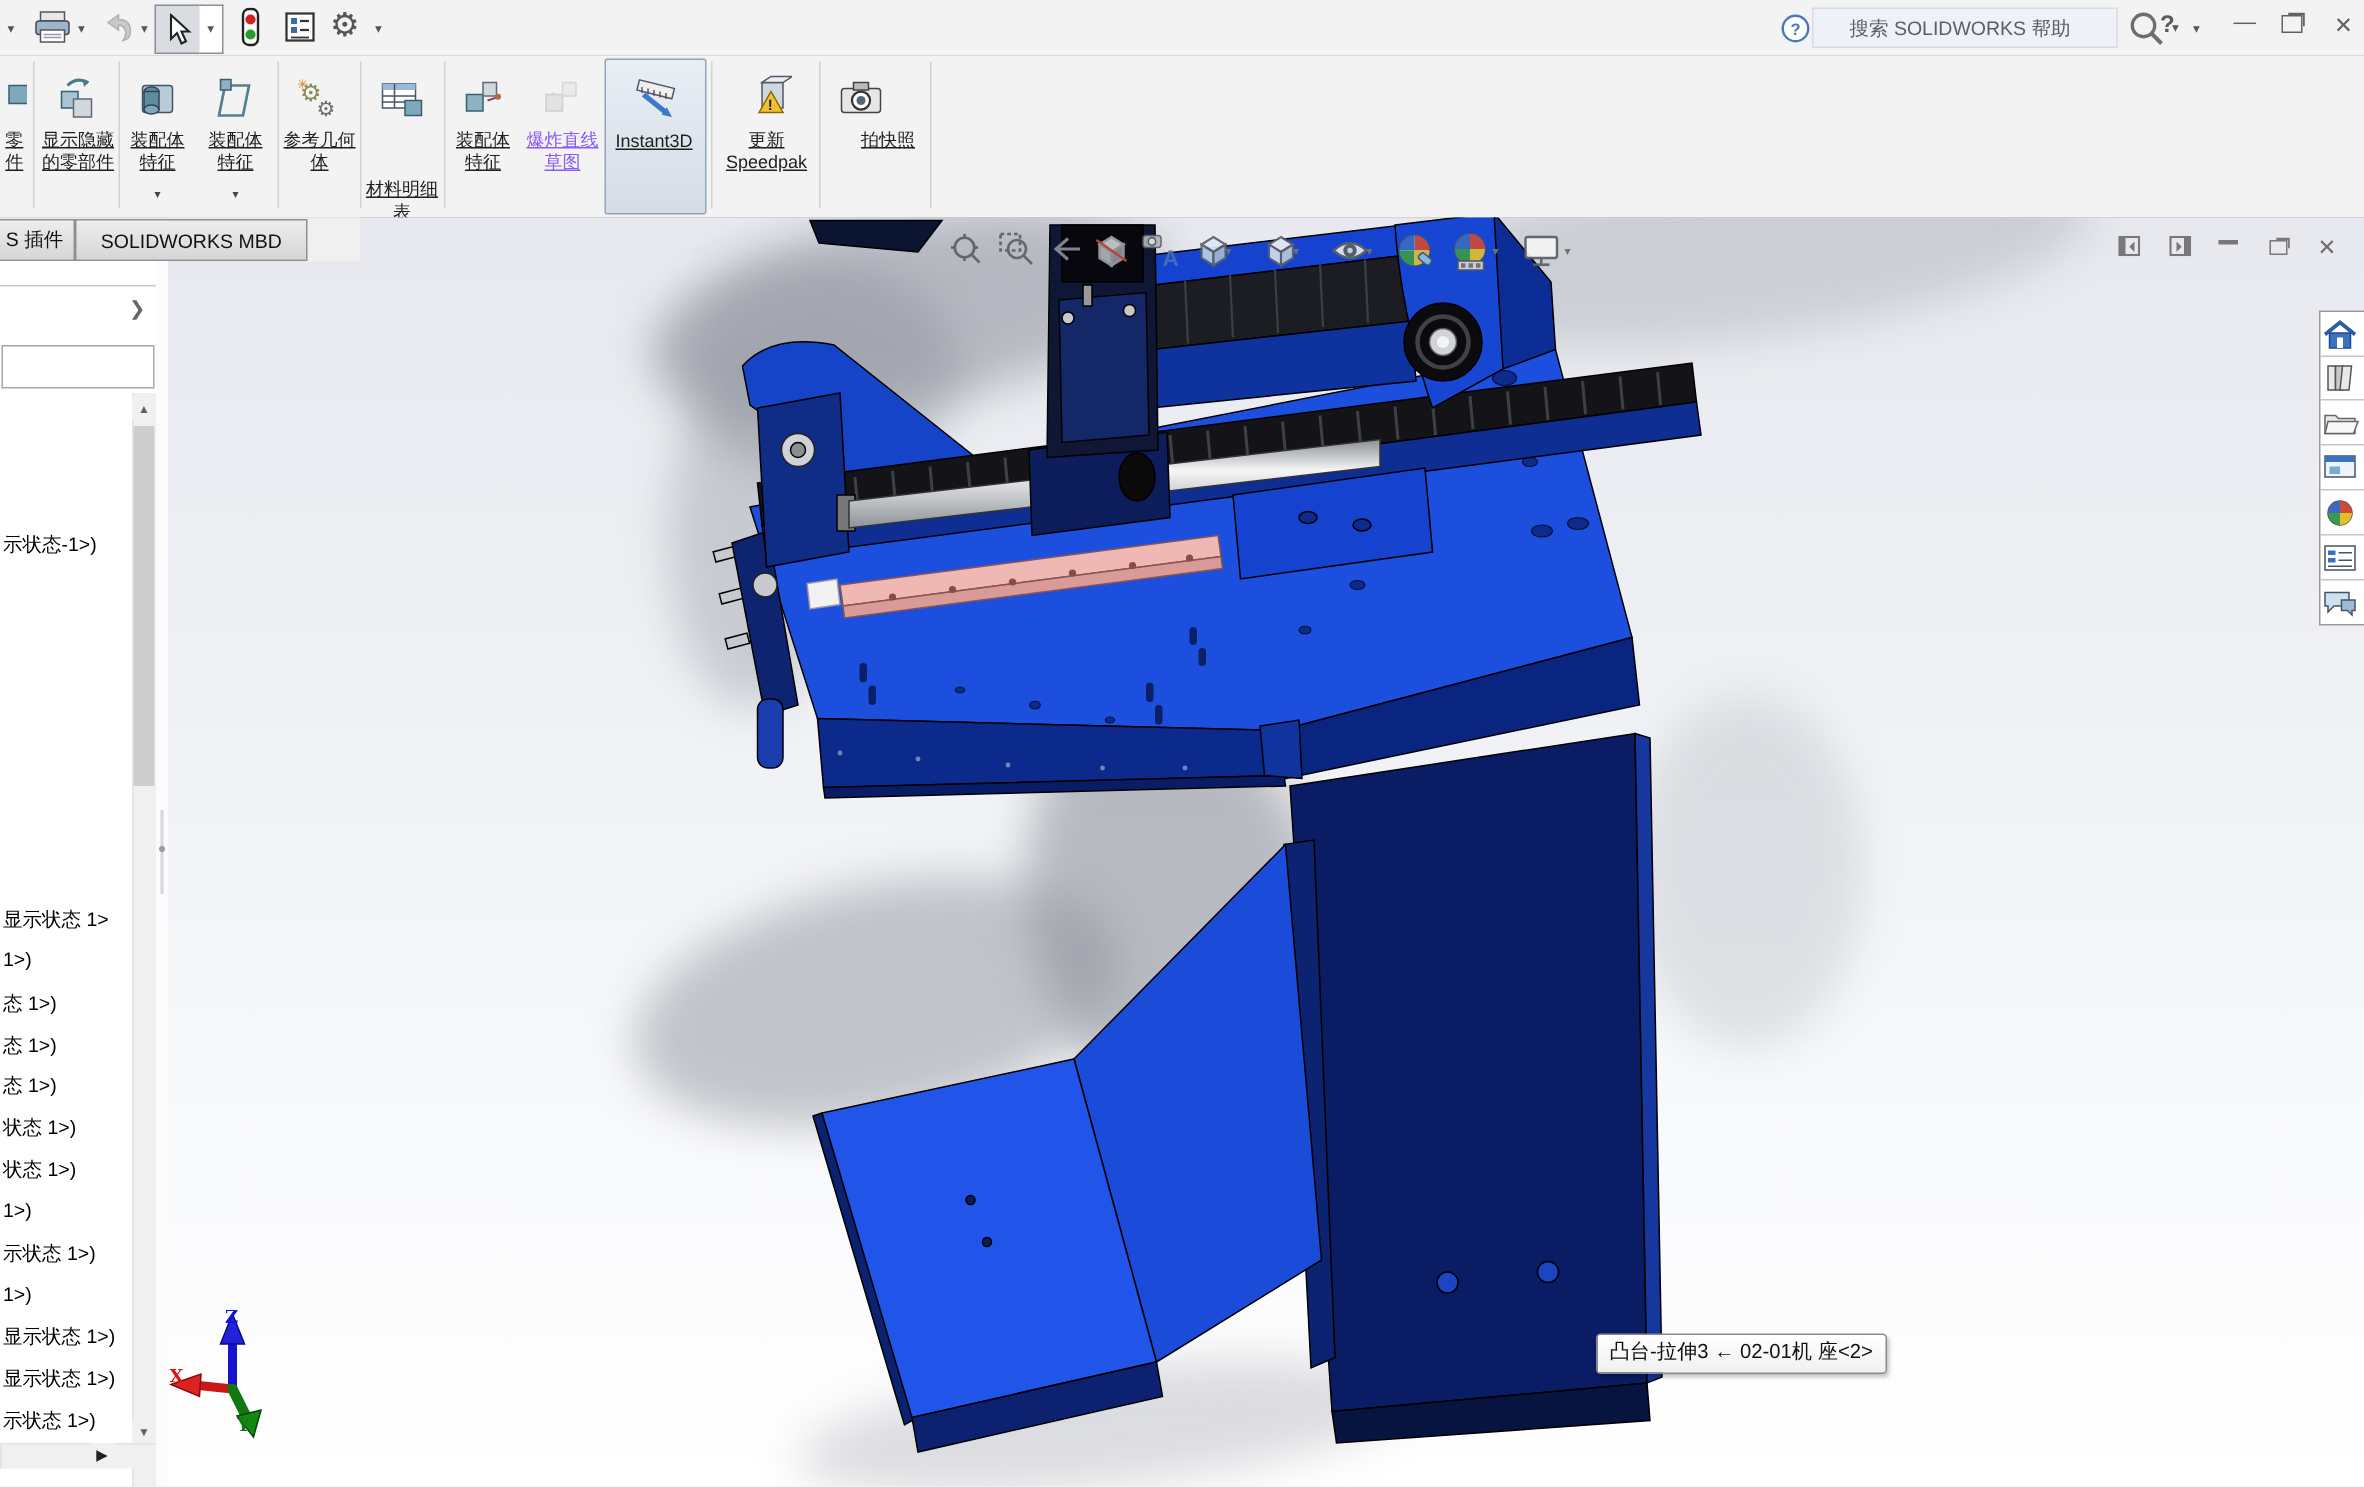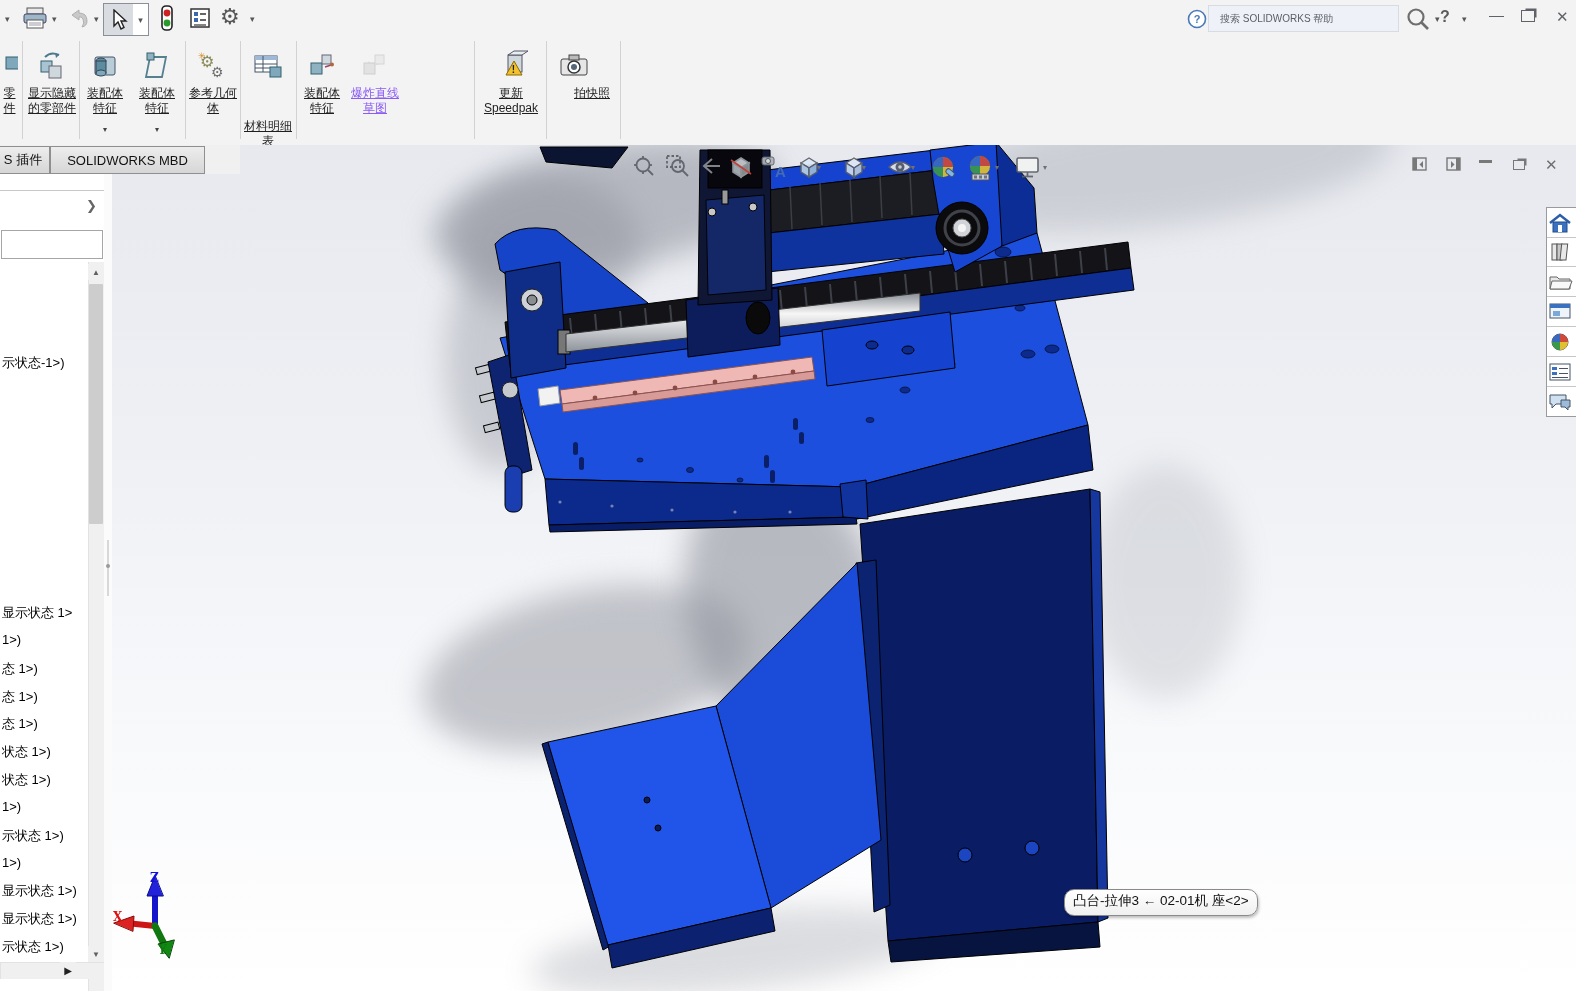--- a/index.html
+++ b/index.html
@@ -9,21 +9,21 @@
   .abs{position:absolute;}
   
   #titlebar{left:0;top:0;width:1576px;height:37px;background:#f3f3f3;border-bottom:1px solid #8f8f8f;}
   .qat-caret{font-size:9px;color:#555;}
   .qicon{display:flex;align-items:center;justify-content:center;}
   #select-btn{left:103px;top:3px;width:30px;height:31px;background:#d9dde2;border:1px solid #8a9099;}
   #select-split{left:133px;top:3px;width:15px;height:31px;background:#fff;border:1px solid #8a9099;border-left:none;}
   #win-title{top:9px;left:0;width:1400px;text-align:center;font-size:14px;color:#3c3c3c;}
   #search-wrap{left:1186px;top:5px;height:27px;display:flex;align-items:center;}
   #search-box{width:178px;height:25px;background:#eef1f7;border:1px solid #d6dbe4;display:flex;align-items:center;
-              font-size:10px;color:#5a5f66;padding-left:11px;}
+              font-size:13px;color:#5a5f66;padding-left:24px;}
   .titlebar-glyph{color:#5f6368;font-size:15px;}
   
   #ribbon{left:0;top:37px;width:1576px;height:108px;background:#f3f3f3;border-bottom:1px solid #8a8a8a;}
   .rsep{position:absolute;top:4px;height:98px;width:1px;background:#d2d2d2;}
   .rbtn{position:absolute;top:2px;height:102px;text-align:center;color:#1f1f1f;font-size:12px;line-height:15px;cursor:default;}
   .rbtn .ricon{height:40px;display:flex;align-items:flex-end;justify-content:center;padding-top:4px;}
   .rbtn .rlabel{margin-top:3px;text-decoration:underline;}
   .rbtn.disabled{color:#8b5cf6;}
   .rbtn.disabled svg{opacity:.4;}
   .rbtn .drop{font-size:8px;color:#444;position:absolute;bottom:4px;left:0;right:0;}
@@ -232,20 +232,31 @@
     <div class="ricon">
         <svg width="34" height="34" viewBox="0 0 34 34">
           <rect x="6" y="14" width="11" height="11" fill="#c9c9c9" stroke="#999"></rect>
           <rect x="17" y="6" width="9" height="9" fill="#ddd" stroke="#aaa"></rect>
           <path d="M10,13 L22,16" stroke="#aaa" stroke-dasharray="2 2"></path>
         </svg>
       </div>
     <div class="rlabel" style="width:50px;margin-left:1px;">爆炸直线草图</div>
   </div>
 
+  <div id="btn-instant3d" class="rbtn" style="left:403px;width:66px;">
+    <div class="ricon">
+        <svg width="40" height="34" viewBox="0 0 40 34">
+          <rect x="8" y="6" width="24" height="7" fill="#f0f0f0" stroke="#556" transform="rotate(14 20 10)"></rect>
+          <path d="M11,8 v4 M15,9 v4 M19,10 v4 M23,11 v4 M27,12 v4" stroke="#556"></path>
+          <path d="M12,13 L27,25" stroke="#3a7ac8" stroke-width="3.5"></path>
+          <path d="M31,28 l-7,-1.5 l3.5,-5 Z" fill="#3a7ac8"></path>
+        </svg>
+      </div>
+    <div class="rlabel" style="width:64px;">Instant3D</div>
+  </div>
 
   <div class="rbtn" style="left:478px;width:66px;">
     <div class="ricon">
         <svg width="34" height="34" viewBox="0 0 34 34">
           <rect x="14" y="6" width="14" height="17" fill="#cfd8dc" stroke="#556"></rect>
           <polygon points="14,6 20,2 34,2 28,6" fill="#e8eef2" stroke="#556"></polygon>
           <polygon points="12,26 20,12 28,26" fill="#f2c12e" stroke="#8a6a00"></polygon>
           <text x="19.5" y="24" font-size="10" font-weight="bold" text-anchor="middle" fill="#222">!</text>
         </svg>
       </div>
@@ -543,21 +554,21 @@
     </svg>
   <svg class="docctl" style="left:1446px;" width="16" height="15" viewBox="0 0 16 15">
       <rect x="1" y="1" width="13" height="12" fill="none" stroke="#787878" stroke-width="1.4"></rect>
       <rect x="10" y="1" width="4" height="12" fill="#787878"></rect>
       <path d="M5,4 L8.5,7.5 L5,11 Z" fill="#787878"></path>
     </svg>
   <div class="docctl" style="left:1479px;top:160px;width:13px;height:3px;background:#787878;"></div>
   <div class="docctl" style="left:1513px;top:160px;width:10px;height:8px;border:1.5px solid #787878;box-shadow:3px -3px 0 -1.5px #787878;"></div>
   <div class="docctl" style="left:1545px;top:156px;font-size:15px;">✕</div>
 
-  <div id="tooltip" class="abs" style="pointer-events:none;border-radius:10px;">
+  <div id="tooltip" class="abs" style="pointer-events:none;">
     <span>凸台-拉伸3 ← 02-01机 座&lt;2&gt;</span>
   </div>
 
   <svg class="abs" style="left:108px;top:866px;" width="95" height="100" viewBox="0 0 95 100">
     <g stroke-linecap="round">
       <line x1="47" y1="60" x2="47" y2="26" stroke="#1515cc" stroke-width="6"></line>
       <polygon points="47,10 39,30 55,30" fill="#2222dd" stroke="#0a0a88"></polygon>
       <line x1="47" y1="60" x2="18" y2="57" stroke="#cc1515" stroke-width="6"></line>
       <polygon points="6,57 26,50 25,65" fill="#dd2222" stroke="#880a0a"></polygon>
       <line x1="47" y1="60" x2="57" y2="80" stroke="#117711" stroke-width="7"></line>

